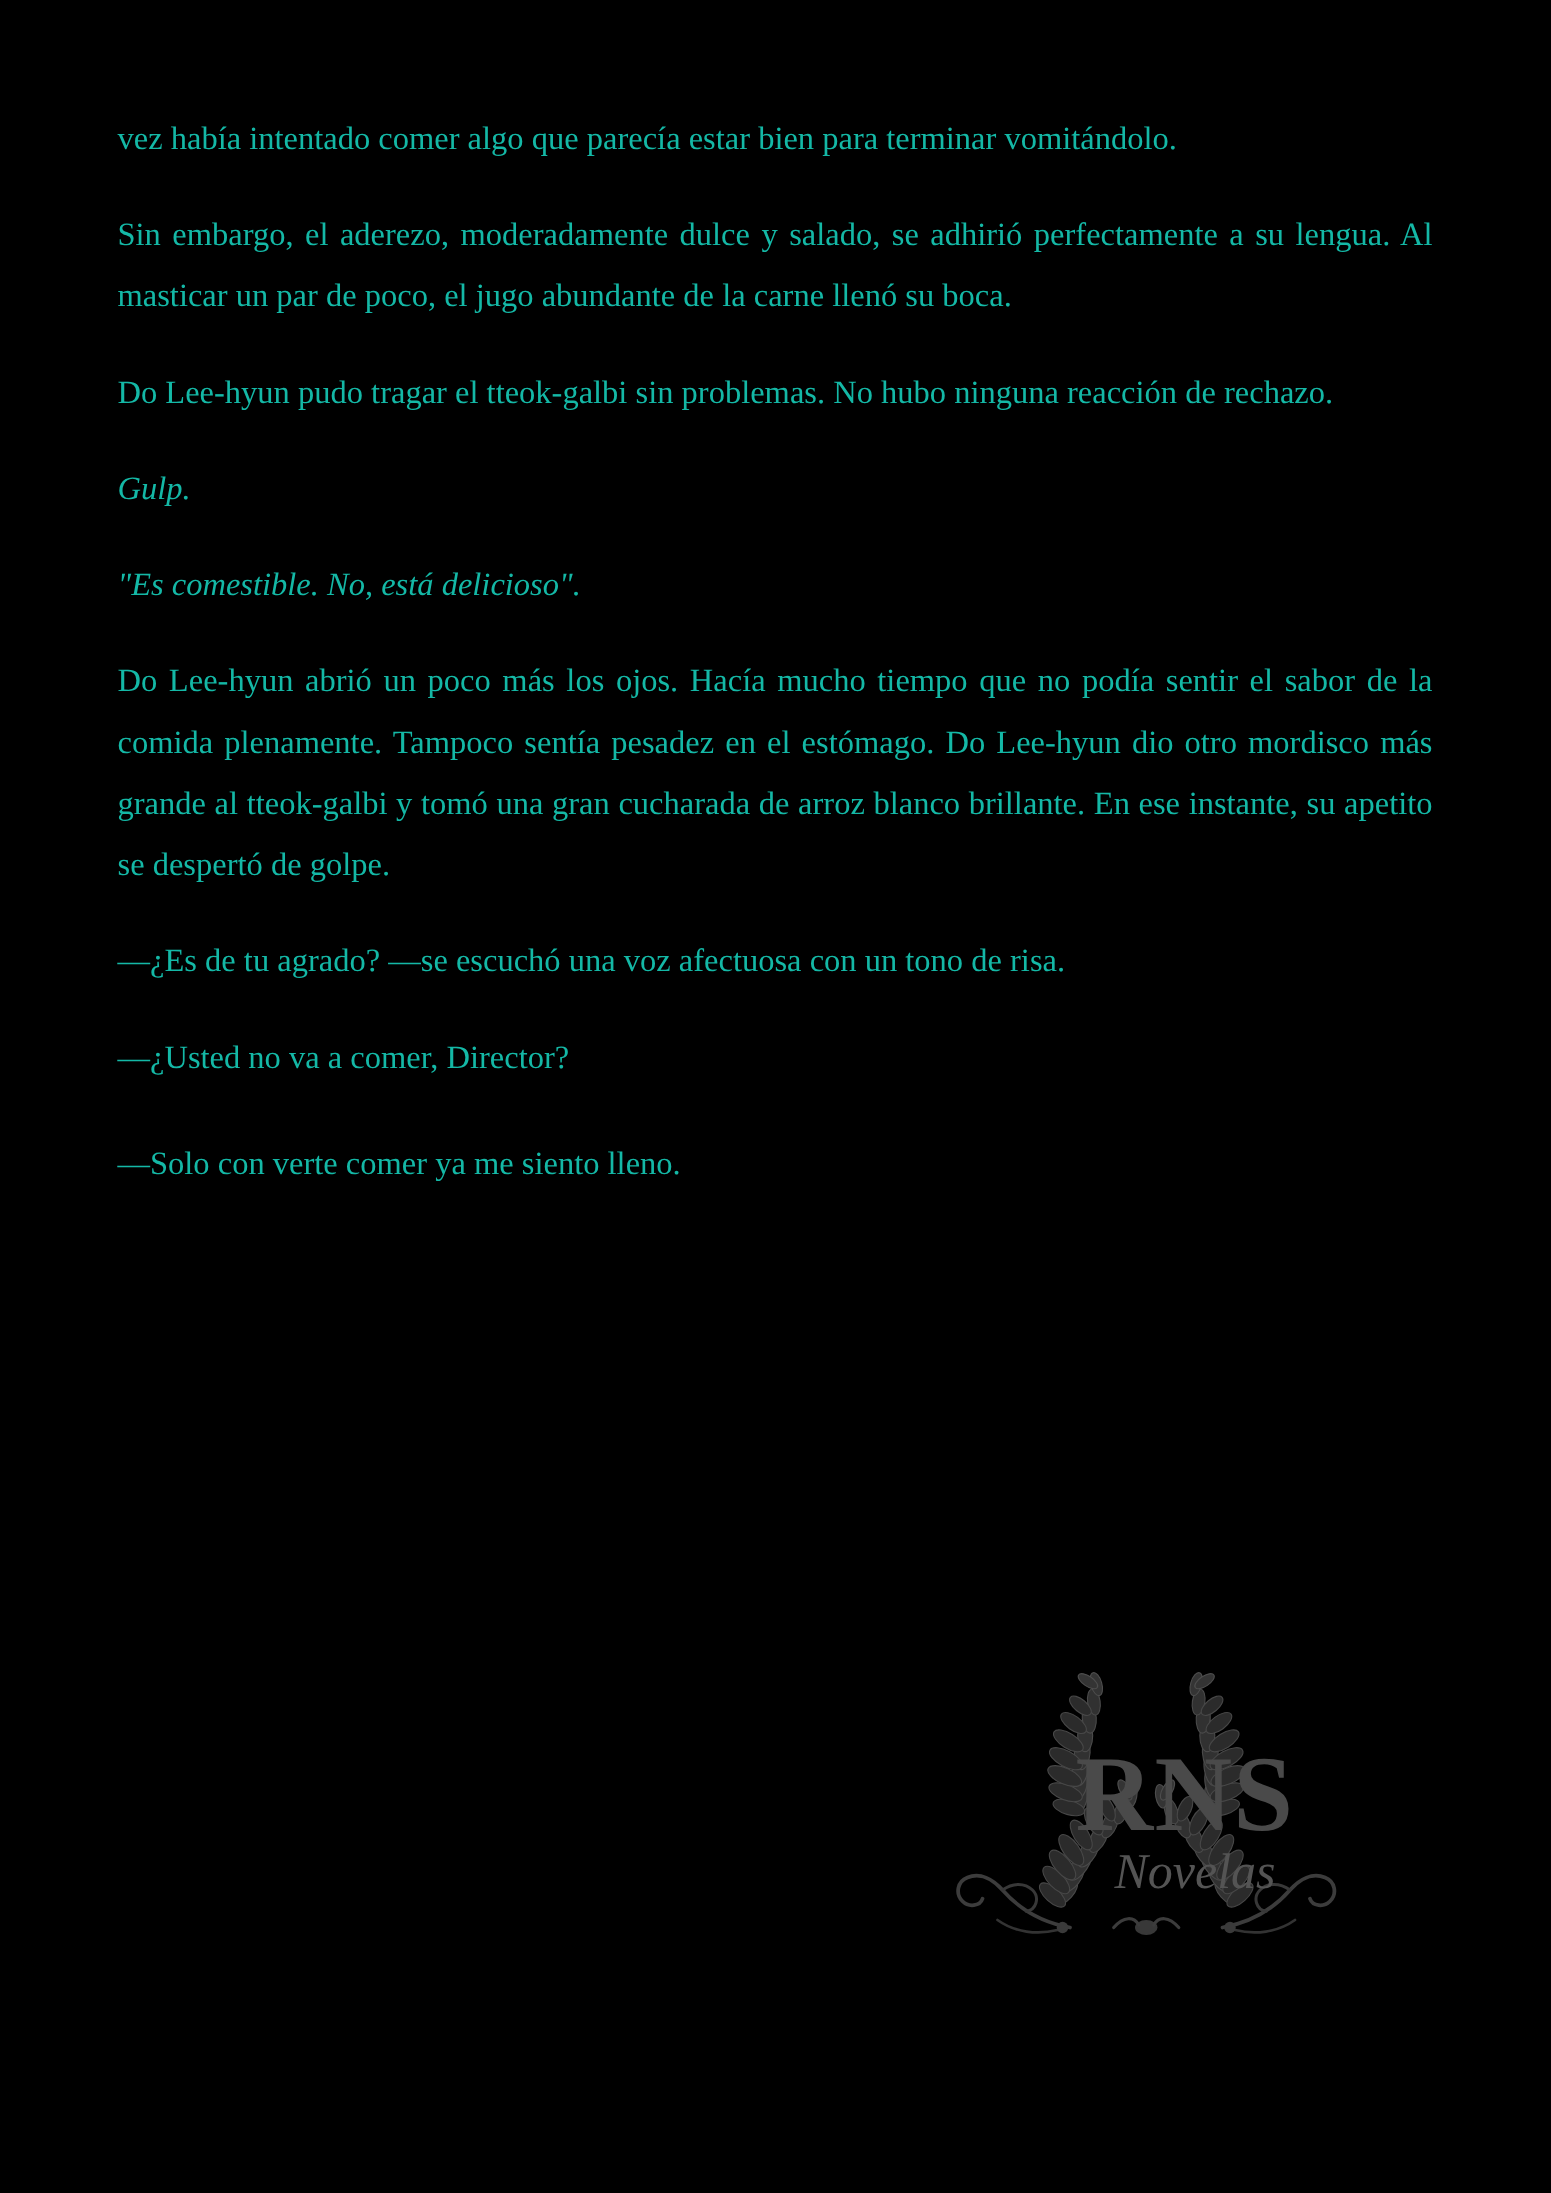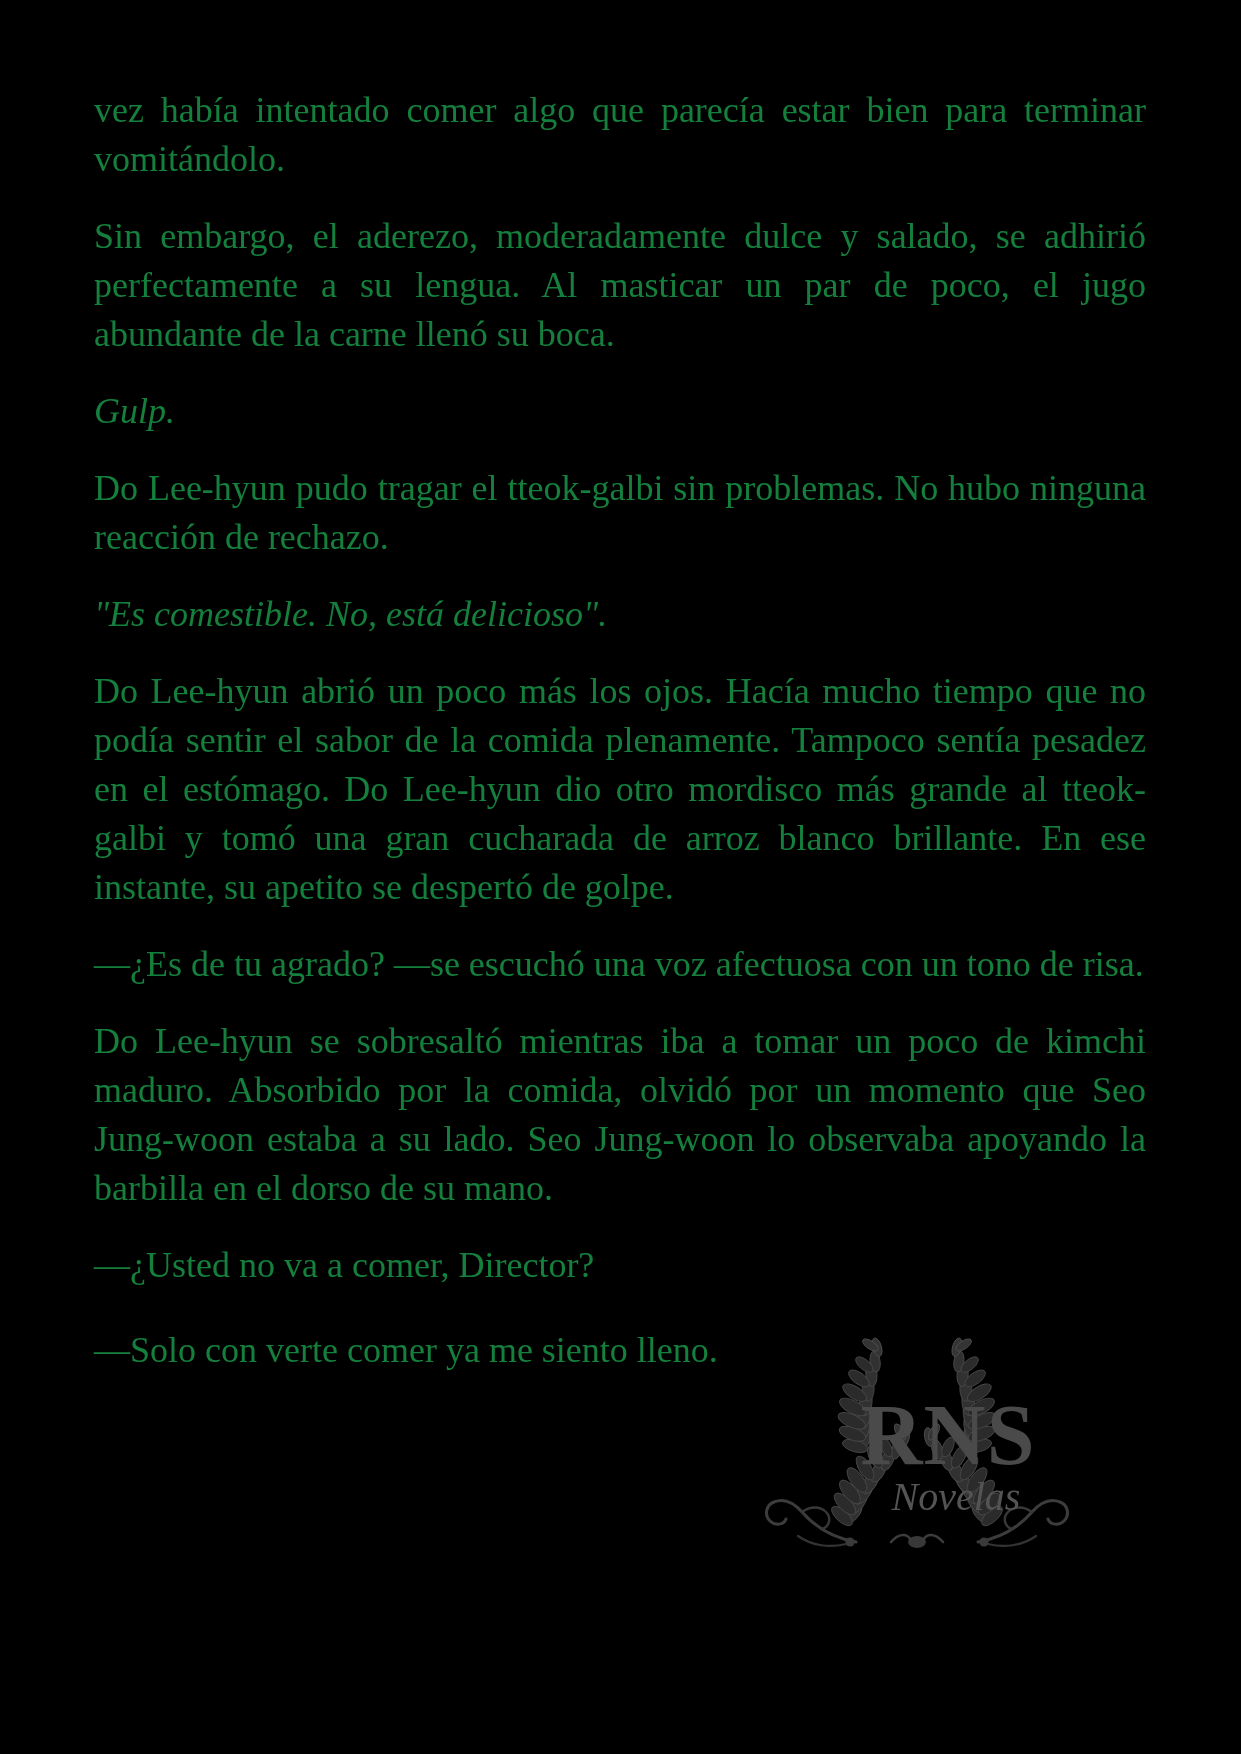--- a/index.html
+++ b/index.html
@@ -48,22 +48,22 @@
   
   #content {
     position: absolute;
     left: 94px;
     top: 86px;
     width: 1052px;
     z-index: 2;
   }
 
   .para {
-    color: #15803d;
-    font-size: 36px;
+    color: #14b8a6;
+    font-size: 26px;
     line-height: 49px;
     text-align: justify;
     text-justify: inter-word;
     margin: 0 0 28px 0;
     -webkit-font-smoothing: antialiased;
     hyphens: none;
   }
   .para:last-child { margin-bottom: 0; margin-top: 36px; }
   .para.italic { font-style: italic; }
   .para.dialogue { text-align: left; font-family: Liberation Serif, serif; }
@@ -138,23 +138,22 @@
       </g>
 
       <text class="wm-word" x="196" y="206" font-size="86" letter-spacing="1" text-anchor="middle">RNS</text>
       <text class="wm-sub" x="204" y="252" font-size="40" text-anchor="middle">Novelas</text>
     </svg>
   </div>
 
   <article id="content">
     <p class="para">vez había intentado comer algo que parecía estar bien para terminar vomitándolo.</p>
     <p class="para">Sin embargo, el aderezo, moderadamente dulce y salado, se adhirió perfectamente a su lengua. Al masticar un par de poco, el jugo abundante de la carne llenó su boca.</p>
+    <p class="para">Do Lee-hyun pudo tragar el tteok-galbi sin problemas. No hubo ninguna reacción de rechazo.</p>
     <p class="para italic short">Gulp.</p>
-    <p class="para">Do Lee-hyun pudo tragar el tteok-galbi sin problemas. No hubo ninguna reacción de rechazo.</p>
     <p class="para italic short">"Es comestible. No, está delicioso".</p>
     <p class="para">Do Lee-hyun abrió un poco más los ojos. Hacía mucho tiempo que no podía sentir el sabor de la comida plenamente. Tampoco sentía pesadez en el estómago. Do Lee-hyun dio otro mordisco más grande al tteok-galbi y tomó una gran cucharada de arroz blanco brillante. En ese instante, su apetito se despertó de golpe.</p>
     <p class="para">—¿Es de tu agrado? —se escuchó una voz afectuosa con un tono de risa.</p>
-    <p class="para">Do Lee-hyun se sobresaltó mientras iba a tomar un poco de kimchi maduro. Absorbido por la comida, olvidó por un momento que Seo Jung-woon estaba a su lado. Seo Jung-woon lo observaba apoyando la barbilla en el dorso de su mano.</p>
     <p class="para dialogue">—¿Usted no va a comer, Director?</p>
     <p class="para dialogue">—Solo con verte comer ya me siento lleno.</p>
   </article>
 
 </div>
 
 </body></html>

